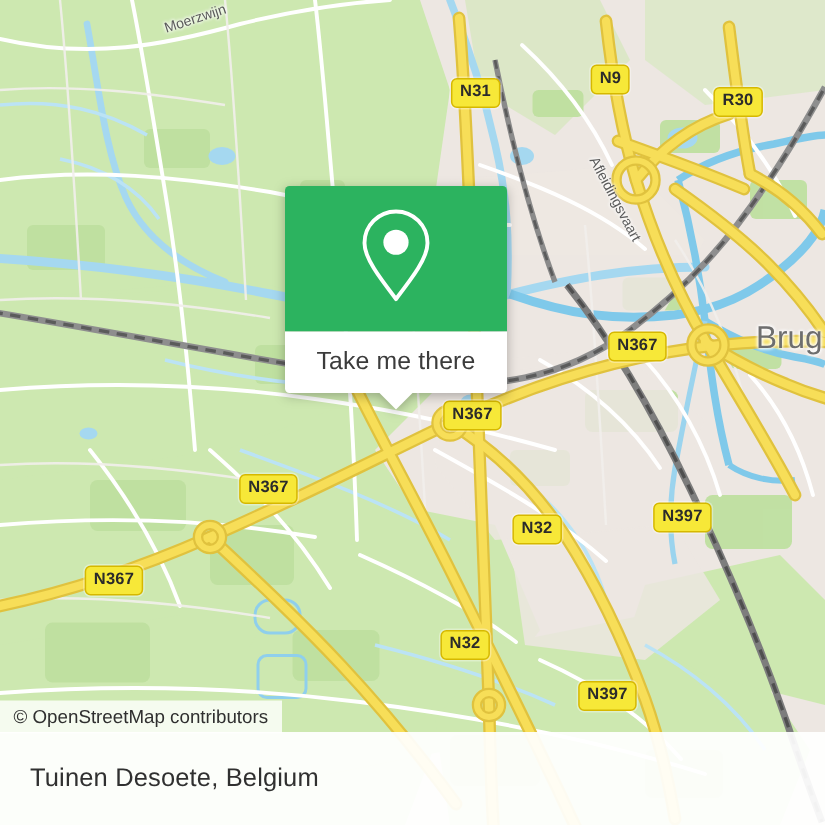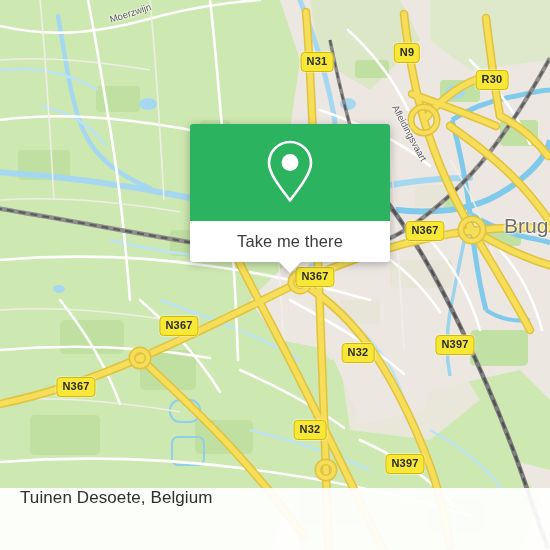--- a/index.html
+++ b/index.html
@@ -64,21 +64,21 @@
     font-family: "Liberation Sans", sans-serif;
     white-space: nowrap;
     text-shadow: 0 0 3px #fff, 0 0 3px #fff, 0 0 2px #fff;
   }
 
   
   #callout {
     position: absolute;
     left: 190px;
     top: 124px;
-    width: 200px;
+    width: 148px;
     filter: drop-shadow(0 2px 4px rgba(0,0,0,0.28));
   }
   #callout-green {
     height: 97px;
     background: #2CB35F;
     border-radius: 3px 3px 0 0;
     display: flex;
     align-items: center;
     justify-content: center;
   }
@@ -124,20 +124,21 @@
 
   
   #bottombar {
     position: absolute;
     left: 0;
     bottom: 0;
     width: 550px;
     height: 62px;
     background: rgba(255,255,255,0.93);
     display: flex;
+    align-items: center;
     justify-content: space-between;
     box-sizing: border-box;
     padding: 0 18px 0 20px;
   }
   #place-name {
     color: #303030;
     font-size: 17px;
     font-family: "Liberation Sans", sans-serif;
     letter-spacing: 0.1px;
   }
@@ -319,35 +320,36 @@
         <circle cx="424" cy="120" r="13"></circle>
         <circle cx="472" cy="230" r="11"></circle>
         <circle cx="300" cy="282" r="9"></circle>
         <circle cx="140" cy="358" r="8"></circle>
         <circle cx="326" cy="470" r="8"></circle>
       </g>
     </svg>
 
     <div class="shield" style="left:317px;top:62px;">N31</div>
     <div class="shield" style="left:407px;top:53px;">N9</div>
-    <div class="shield" style="left:492px;top:80px;">R30</div>
+    <div class="shield" style="left:492px;top:68px;">R30</div>
     <div class="shield" style="left:425px;top:231px;">N367</div>
     <div class="shield" style="left:315px;top:277px;">N367</div>
     <div class="shield" style="left:179px;top:326px;">N367</div>
     <div class="shield" style="left:76px;top:387px;">N367</div>
     <div class="shield" style="left:358px;top:353px;">N32</div>
     <div class="shield" style="left:455px;top:345px;">N397</div>
     <div class="shield" style="left:310px;top:430px;">N32</div>
     <div class="shield" style="left:405px;top:464px;">N397</div>
 
     <div class="placelabel" style="left:504px;top:182px;margin-top:44px;">Brug</div>
 
     <div class="streetlabel" style="left:110px;top:14px;transform:rotate(-18deg);transform-origin:left center;">Moerzwijn</div>
     <div class="streetlabel" style="left:395px;top:100px;transform:rotate(62deg);transform-origin:left center;">Afleidingsvaart</div>
 
+    <div id="attribution">© OpenStreetMap contributors</div>
   </div>
 
   <div id="callout">
     <div id="callout-green">
       <span>
         <svg width="54" height="66" viewBox="0 0 54 66" xmlns="http://www.w3.org/2000/svg">
           <path d="M27 4 C15.4 4 6 13.4 6 25 C6 35 16 48 26 61 L27 62.4 L28 61 C38 48 48 35 48 25 C48 13.4 38.6 4 27 4 Z" fill="none" stroke="#FFFFFF" stroke-width="2.6" stroke-linejoin="round"></path>
           <circle cx="27" cy="24.5" r="8.4" fill="#FFFFFF"></circle>
         </svg>
       </span>

